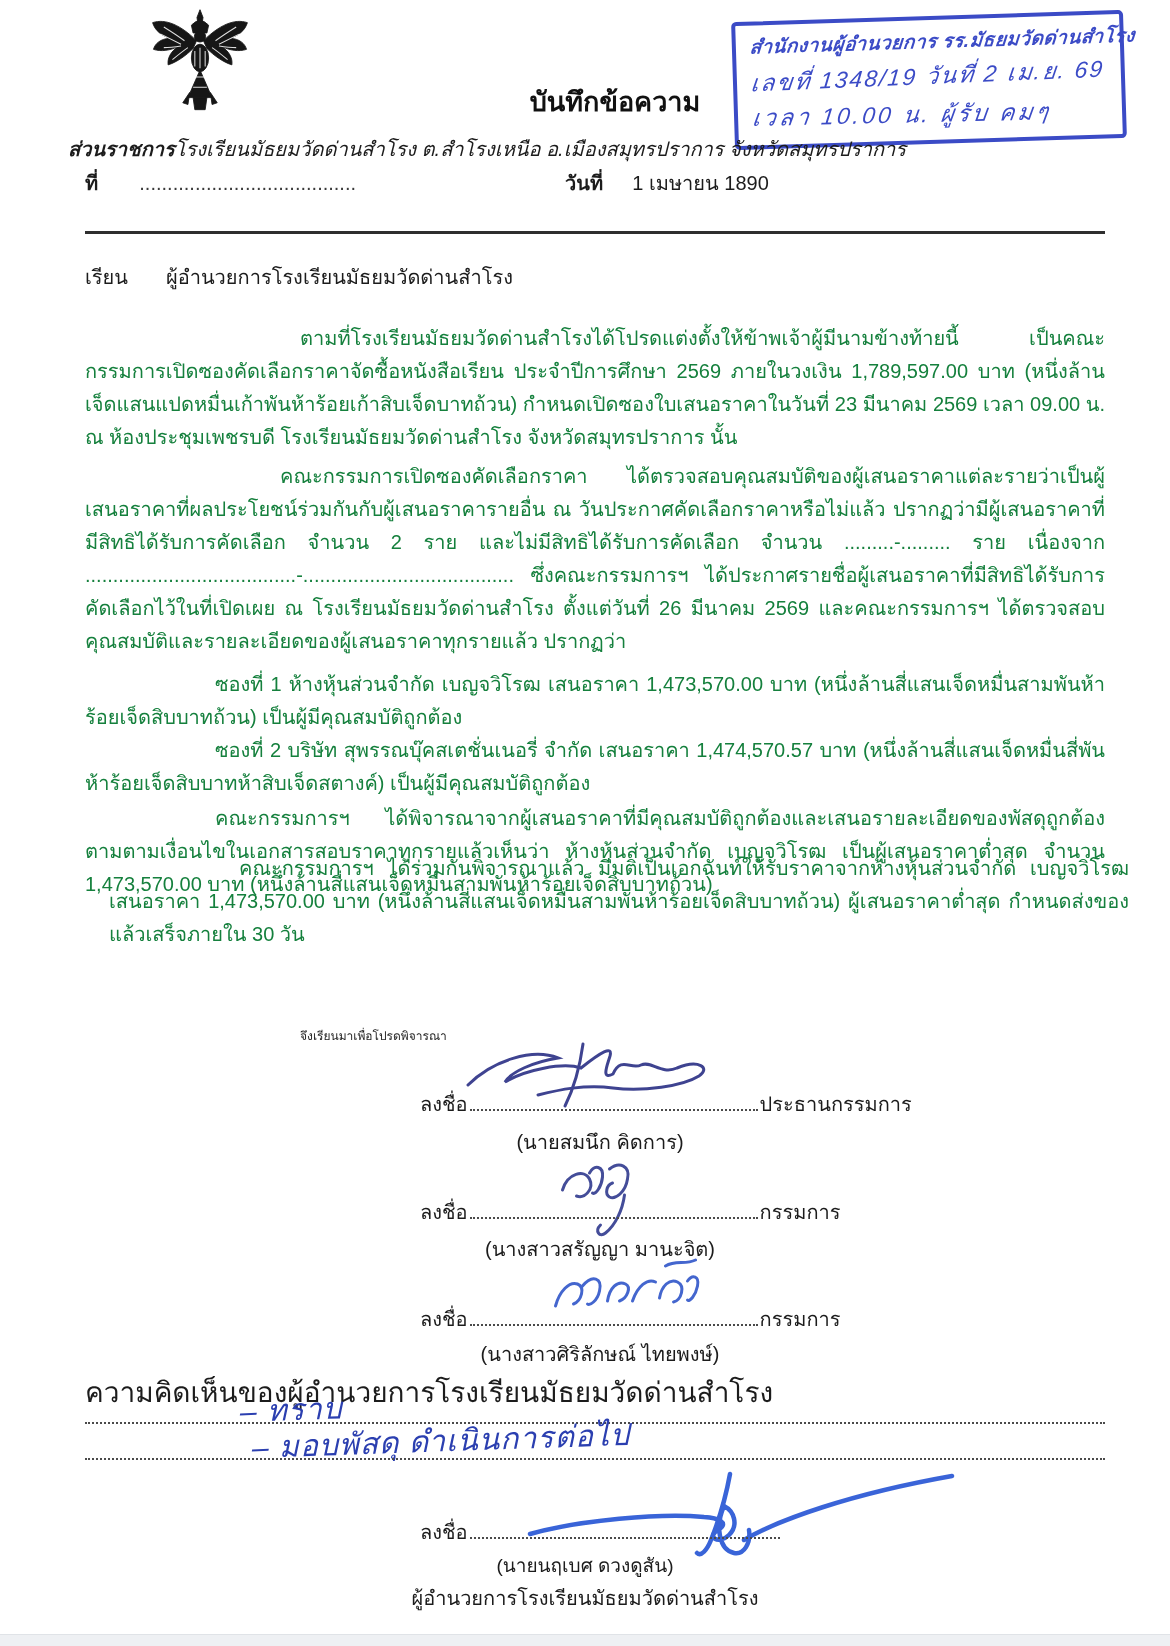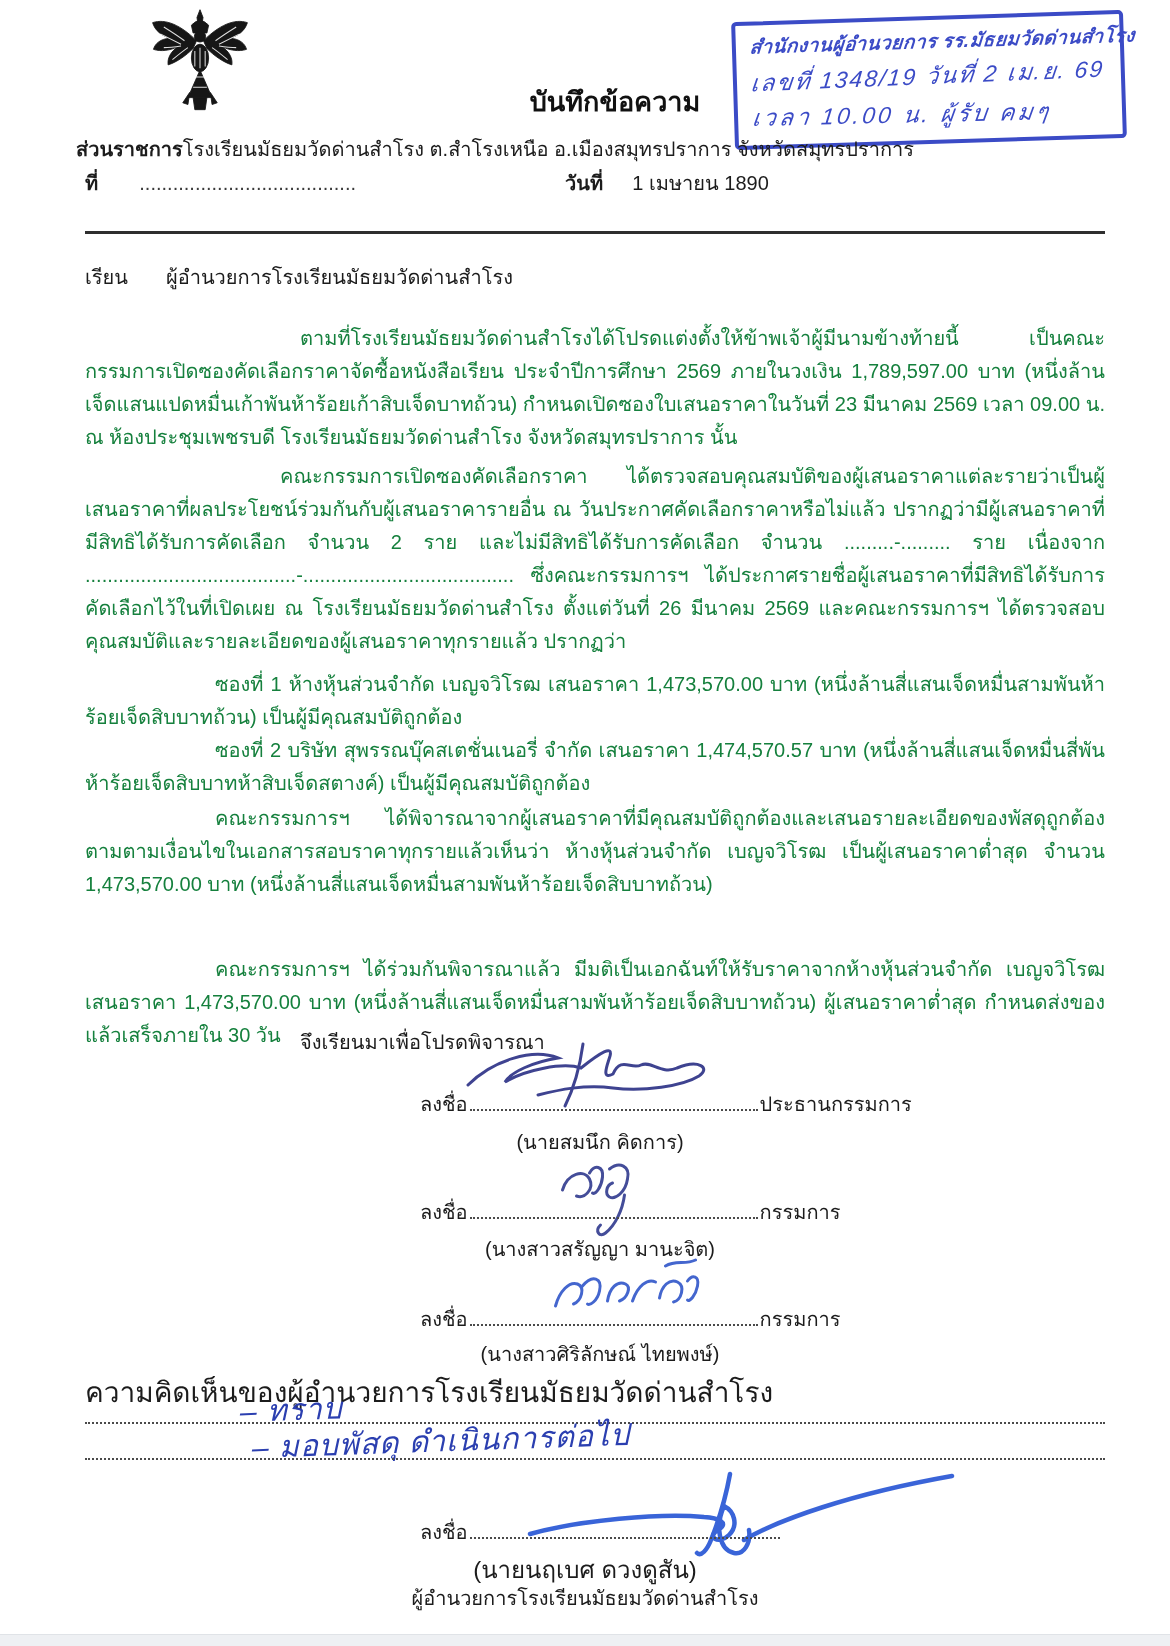--- a/index.html
+++ b/index.html
@@ -66,21 +66,21 @@
   </div>
 
   <div class="abs stamp" style="left:733px; top:16px; width:356px;">
     <div class="s1">สำนักงานผู้อำนวยการ รร.มัธยมวัดด่านสำโรง</div>
     <div class="s2">เลขที่ 1348/19  วันที่ 2 เม.ย. 69</div>
     <div class="s3">เวลา 10.00 น.   ผู้รับ   คมๆ</div>
   </div>
 
   <div class="abs doc-title" style="left:60px; right:0; top:80px; text-align:center;">บันทึกข้อความ</div>
 
-  <div class="abs hline" style="left:76px; top:134px;">
+  <div class="abs hline" style="left:68px; top:134px;font-style:italic;">
     <span class="lbl">ส่วนราชการ</span><span>โรงเรียนมัธยมวัดด่านสำโรง ต.สำโรงเหนือ อ.เมืองสมุทรปราการ จังหวัดสมุทรปราการ</span>
   </div>
 
   <div class="abs hline" style="left:85px; top:168px;">
     <span class="lbl">ที่</span>
     <span style="display:inline-block; width:30px;"></span>
     <span style="color:#3a3a3a;">.......................................</span>
   </div>
   <div class="abs hline" style="left:565px; top:168px;">
     <span class="lbl">วันที่</span>
@@ -95,23 +95,23 @@
     <span>เรียน</span>
     <span style="display:inline-block; width:28px;"></span>
     <span>ผู้อำนวยการโรงเรียนมัธยมวัดด่านสำโรง</span>
   </div>
 
   <p class="p bodytext ind215" style="top:322px;">ตามที่โรงเรียนมัธยมวัดด่านสำโรงได้โปรดแต่งตั้งให้ข้าพเจ้าผู้มีนามข้างท้ายนี้ เป็นคณะกรรมการเปิดซองคัดเลือกราคาจัดซื้อหนังสือเรียน ประจำปีการศึกษา 2569 ภายในวงเงิน 1,789,597.00 บาท (หนึ่งล้านเจ็ดแสนแปดหมื่นเก้าพันห้าร้อยเก้าสิบเจ็ดบาทถ้วน) กำหนดเปิดซองใบเสนอราคาในวันที่ 23 มีนาคม 2569 เวลา 09.00 น.  ณ ห้องประชุมเพชรบดี โรงเรียนมัธยมวัดด่านสำโรง จังหวัดสมุทรปราการ นั้น</p>
   <p class="p bodytext ind195" style="top:460px;">คณะกรรมการเปิดซองคัดเลือกราคา ได้ตรวจสอบคุณสมบัติของผู้เสนอราคาแต่ละรายว่าเป็นผู้เสนอราคาที่ผลประโยชน์ร่วมกันกับผู้เสนอราคารายอื่น ณ วันประกาศคัดเลือกราคาหรือไม่แล้ว ปรากฏว่ามีผู้เสนอราคาที่มีสิทธิได้รับการคัดเลือก จำนวน 2  ราย และไม่มีสิทธิได้รับการคัดเลือก จำนวน .........-......... ราย เนื่องจาก ......................................-......................................  ซึ่งคณะกรรมการฯ ได้ประกาศรายชื่อผู้เสนอราคาที่มีสิทธิได้รับการคัดเลือกไว้ในที่เปิดเผย  ณ โรงเรียนมัธยมวัดด่านสำโรง ตั้งแต่วันที่ 26 มีนาคม 2569 และคณะกรรมการฯ ได้ตรวจสอบคุณสมบัติและรายละเอียดของผู้เสนอราคาทุกรายแล้ว  ปรากฏว่า</p>
   <p class="p bodytext ind130" style="top:668px;">ซองที่ 1 ห้างหุ้นส่วนจำกัด เบญจวิโรฒ เสนอราคา 1,473,570.00 บาท (หนึ่งล้านสี่แสนเจ็ดหมื่นสามพันห้าร้อยเจ็ดสิบบาทถ้วน)  เป็นผู้มีคุณสมบัติถูกต้อง</p>
   <p class="p bodytext ind130" style="top:734px;">ซองที่ 2 บริษัท สุพรรณบุ๊คสเตชั่นเนอรี่ จำกัด เสนอราคา 1,474,570.57 บาท (หนึ่งล้านสี่แสนเจ็ดหมื่นสี่พันห้าร้อยเจ็ดสิบบาทห้าสิบเจ็ดสตางค์)  เป็นผู้มีคุณสมบัติถูกต้อง</p>
   <p class="p bodytext ind130" style="top:802px;">คณะกรรมการฯ ได้พิจารณาจากผู้เสนอราคาที่มีคุณสมบัติถูกต้องและเสนอรายละเอียดของพัสดุถูกต้องตามตามเงื่อนไขในเอกสารสอบราคาทุกรายแล้วเห็นว่า ห้างหุ้นส่วนจำกัด เบญจวิโรฒ เป็นผู้เสนอราคาต่ำสุด จำนวน 1,473,570.00 บาท (หนึ่งล้านสี่แสนเจ็ดหมื่นสามพันห้าร้อยเจ็ดสิบบาทถ้วน)</p>
-  <p class="p bodytext ind130" style="top:953px;">คณะกรรมการฯ  ได้ร่วมกันพิจารณาแล้ว   มีมติเป็นเอกฉันท์ให้รับราคาจากห้างหุ้นส่วนจำกัด เบญจวิโรฒ  เสนอราคา 1,473,570.00 บาท (หนึ่งล้านสี่แสนเจ็ดหมื่นสามพันห้าร้อยเจ็ดสิบบาทถ้วน) ผู้เสนอราคาต่ำสุด กำหนดส่งของแล้วเสร็จภายใน 30 วัน</p>
+  <p class="p bodytext ind130" style="top:852px;margin-left:24px;">คณะกรรมการฯ  ได้ร่วมกันพิจารณาแล้ว   มีมติเป็นเอกฉันท์ให้รับราคาจากห้างหุ้นส่วนจำกัด เบญจวิโรฒ  เสนอราคา 1,473,570.00 บาท (หนึ่งล้านสี่แสนเจ็ดหมื่นสามพันห้าร้อยเจ็ดสิบบาทถ้วน) ผู้เสนอราคาต่ำสุด กำหนดส่งของแล้วเสร็จภายใน 30 วัน</p>
 
-  <div class="abs" style="left:300px; top:1026px; font-size:20px;">จึงเรียนมาเพื่อโปรดพิจารณา</div>
+  <div class="abs" style="left:300px; top:1026px; font-size:12px;">จึงเรียนมาเพื่อโปรดพิจารณา</div>
 
   <div class="abs" style="left:458px; top:1040px; width:270px; height:70px;">
     <svg viewBox="0 0 260 70" width="270" height="70">
       <g stroke="#2a2f85" stroke-width="3" fill="none" stroke-linecap="round" opacity=".9">
         <path d="M5 45 C30 20 70 8 95 18 C70 22 48 32 42 42 C62 30 100 22 118 28 C138 12 150 5 147 16 C144 26 138 40 150 34 C158 16 168 30 178 25 C188 20 198 35 214 28 C236 19 248 28 236 36 C220 46 180 52 150 48 C122 44 95 50 75 55"></path>
         <path d="M120 4 C117 26 110 50 102 66"></path>
       </g>
     </svg>
   </div>
   <div class="abs sigrow" style="left:420px; top:1088px;">
@@ -164,18 +164,18 @@
       <g stroke="#2f5cd6" stroke-width="4.5" fill="none" stroke-linecap="round" opacity=".95">
         <path d="M210 6 C206 28 199 52 191 72 C187 82 181 89 177 85"></path>
         <path d="M10 66 C60 52 140 45 184 49 C199 50 209 55 199 61 C185 69 199 77 209 67 C219 57 214 43 204 38 C195 58 199 82 214 85 C224 87 231 75 229 62"></path>
         <path d="M224 72 C258 52 330 26 432 8"></path>
       </g>
     </svg>
   </div>
   <div class="abs sigrow" style="left:420px; top:1516px;">
     <span>ลงชื่อ</span><span class="sig-dots long"></span>
   </div>
-  <div class="abs" style="left:405px; top:1550px; width:360px; text-align:center; font-size:24px;">(นายนฤเบศ  ดวงดูสัน)</div>
+  <div class="abs" style="left:405px; top:1550px; width:360px; text-align:center; font-size:19px;">(นายนฤเบศ  ดวงดูสัน)</div>
   <div class="abs" style="left:405px; top:1582px; width:360px; text-align:center; font-size:20px;">ผู้อำนวยการโรงเรียนมัธยมวัดด่านสำโรง</div>
 
   <div class="abs footer-strip" style="left:0; top:1634px; width:1170px; height:12px;"></div>
 
 </div>
 
 </body></html>

